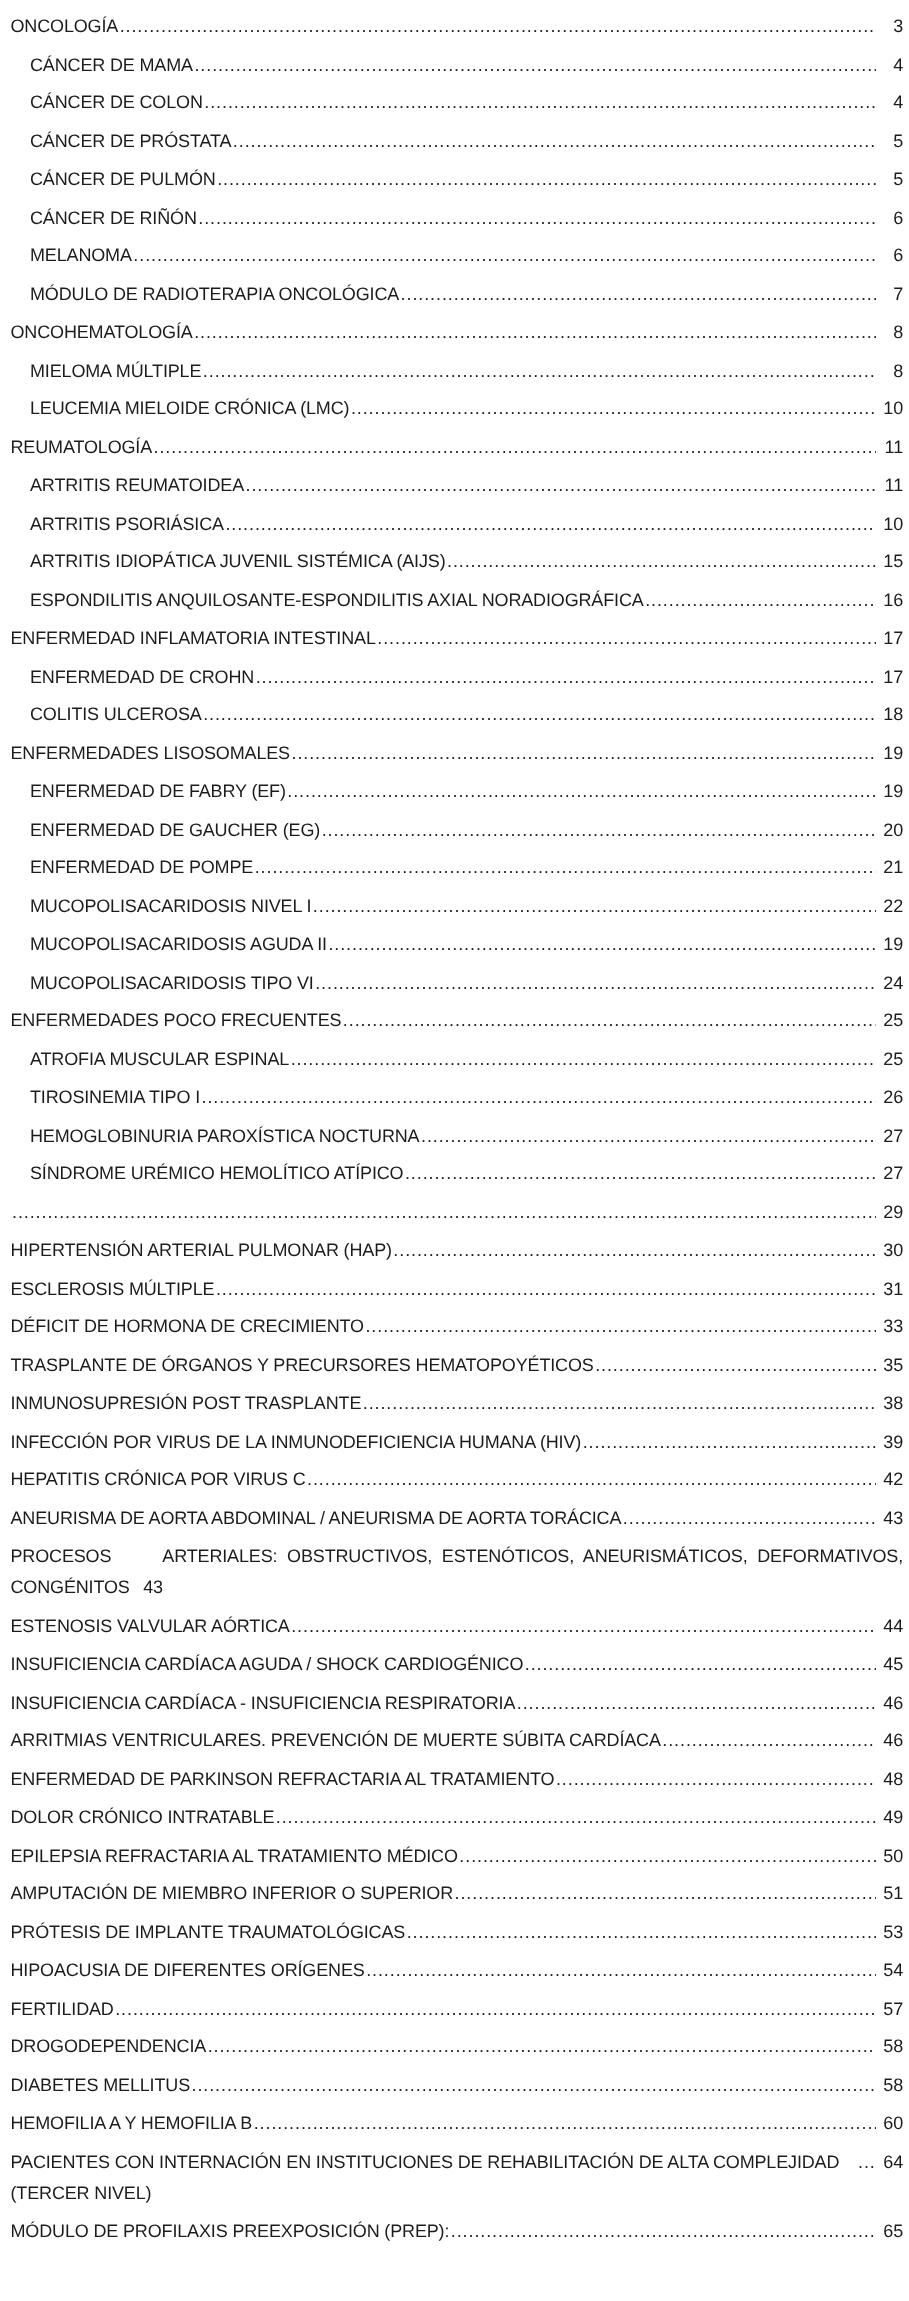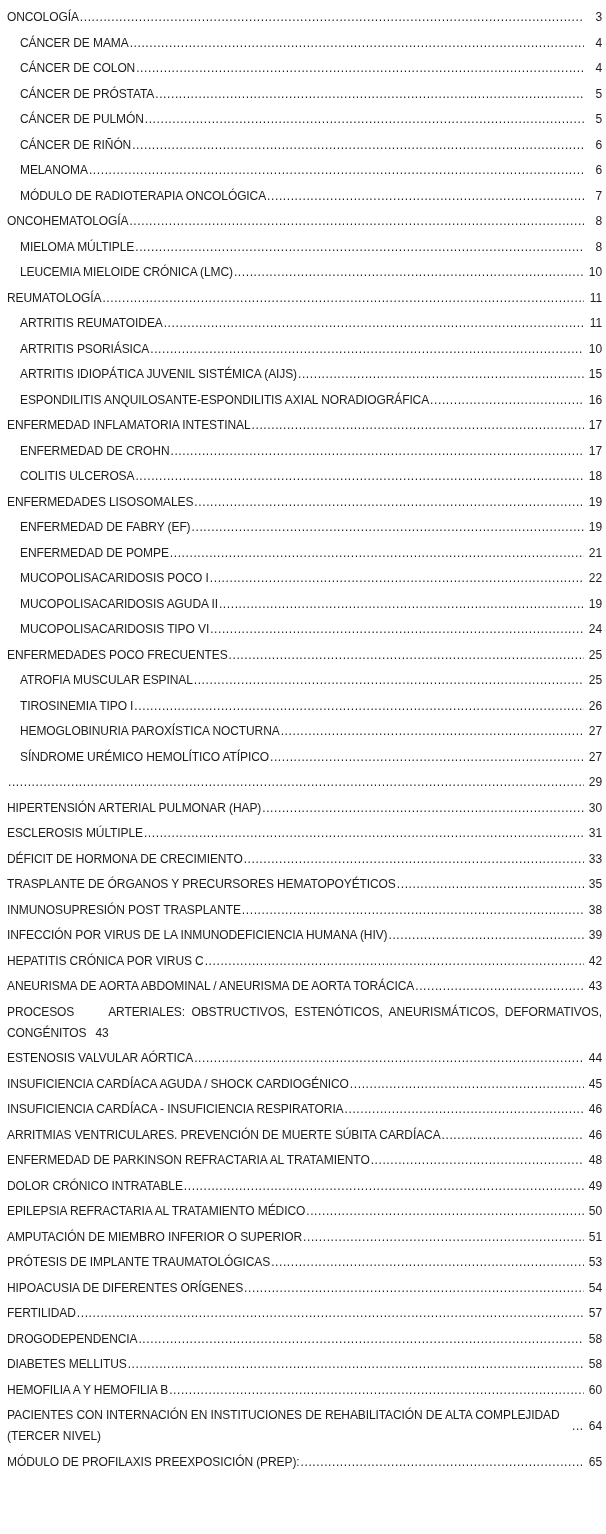--- a/index.html
+++ b/index.html
@@ -19,21 +19,21 @@
   .page {
     box-sizing: border-box;
     width: 606px;
     height: 1534px;
     padding: 7px 4px 4px 7px;
     background: #ffffff;
   }
   .toc-list { width: 100%; }
   .entry {
     display: flex;
-    align-items: center;
+    align-items: flex-start;
     line-height: 21px;
     margin-bottom: 4.5px;
     cursor: pointer;
   }
   .entry.lvl2 { padding-left: 13px; }
   .lbl { flex: 0 1 auto; }
   .dots {
     flex: 1 1 12px;
     min-width: 12px;
     overflow: hidden;
@@ -162,26 +162,31 @@
         <span class="lbl">ENFERMEDADES LISOSOMALES</span>
         <span class="dots"></span>
         <span class="pg">19</span>
       </div>
       <div class="entry lvl2">
         <span class="lbl">ENFERMEDAD DE FABRY (EF)</span>
         <span class="dots"></span>
         <span class="pg">19</span>
       </div>
       <div class="entry lvl2">
+        <span class="lbl">ENFERMEDAD DE GAUCHER (EG)</span>
+        <span class="dots"></span>
+        <span class="pg">20</span>
+      </div>
+      <div class="entry lvl2">
         <span class="lbl">ENFERMEDAD DE POMPE</span>
         <span class="dots"></span>
         <span class="pg">21</span>
       </div>
       <div class="entry lvl2">
-        <span class="lbl">MUCOPOLISACARIDOSIS POCO I</span>
+        <span class="lbl">MUCOPOLISACARIDOSIS NIVEL I</span>
         <span class="dots"></span>
         <span class="pg">22</span>
       </div>
       <div class="entry lvl2">
         <span class="lbl">MUCOPOLISACARIDOSIS AGUDA II</span>
         <span class="dots"></span>
         <span class="pg">19</span>
       </div>
       <div class="entry lvl2">
         <span class="lbl">MUCOPOLISACARIDOSIS TIPO VI</span>

